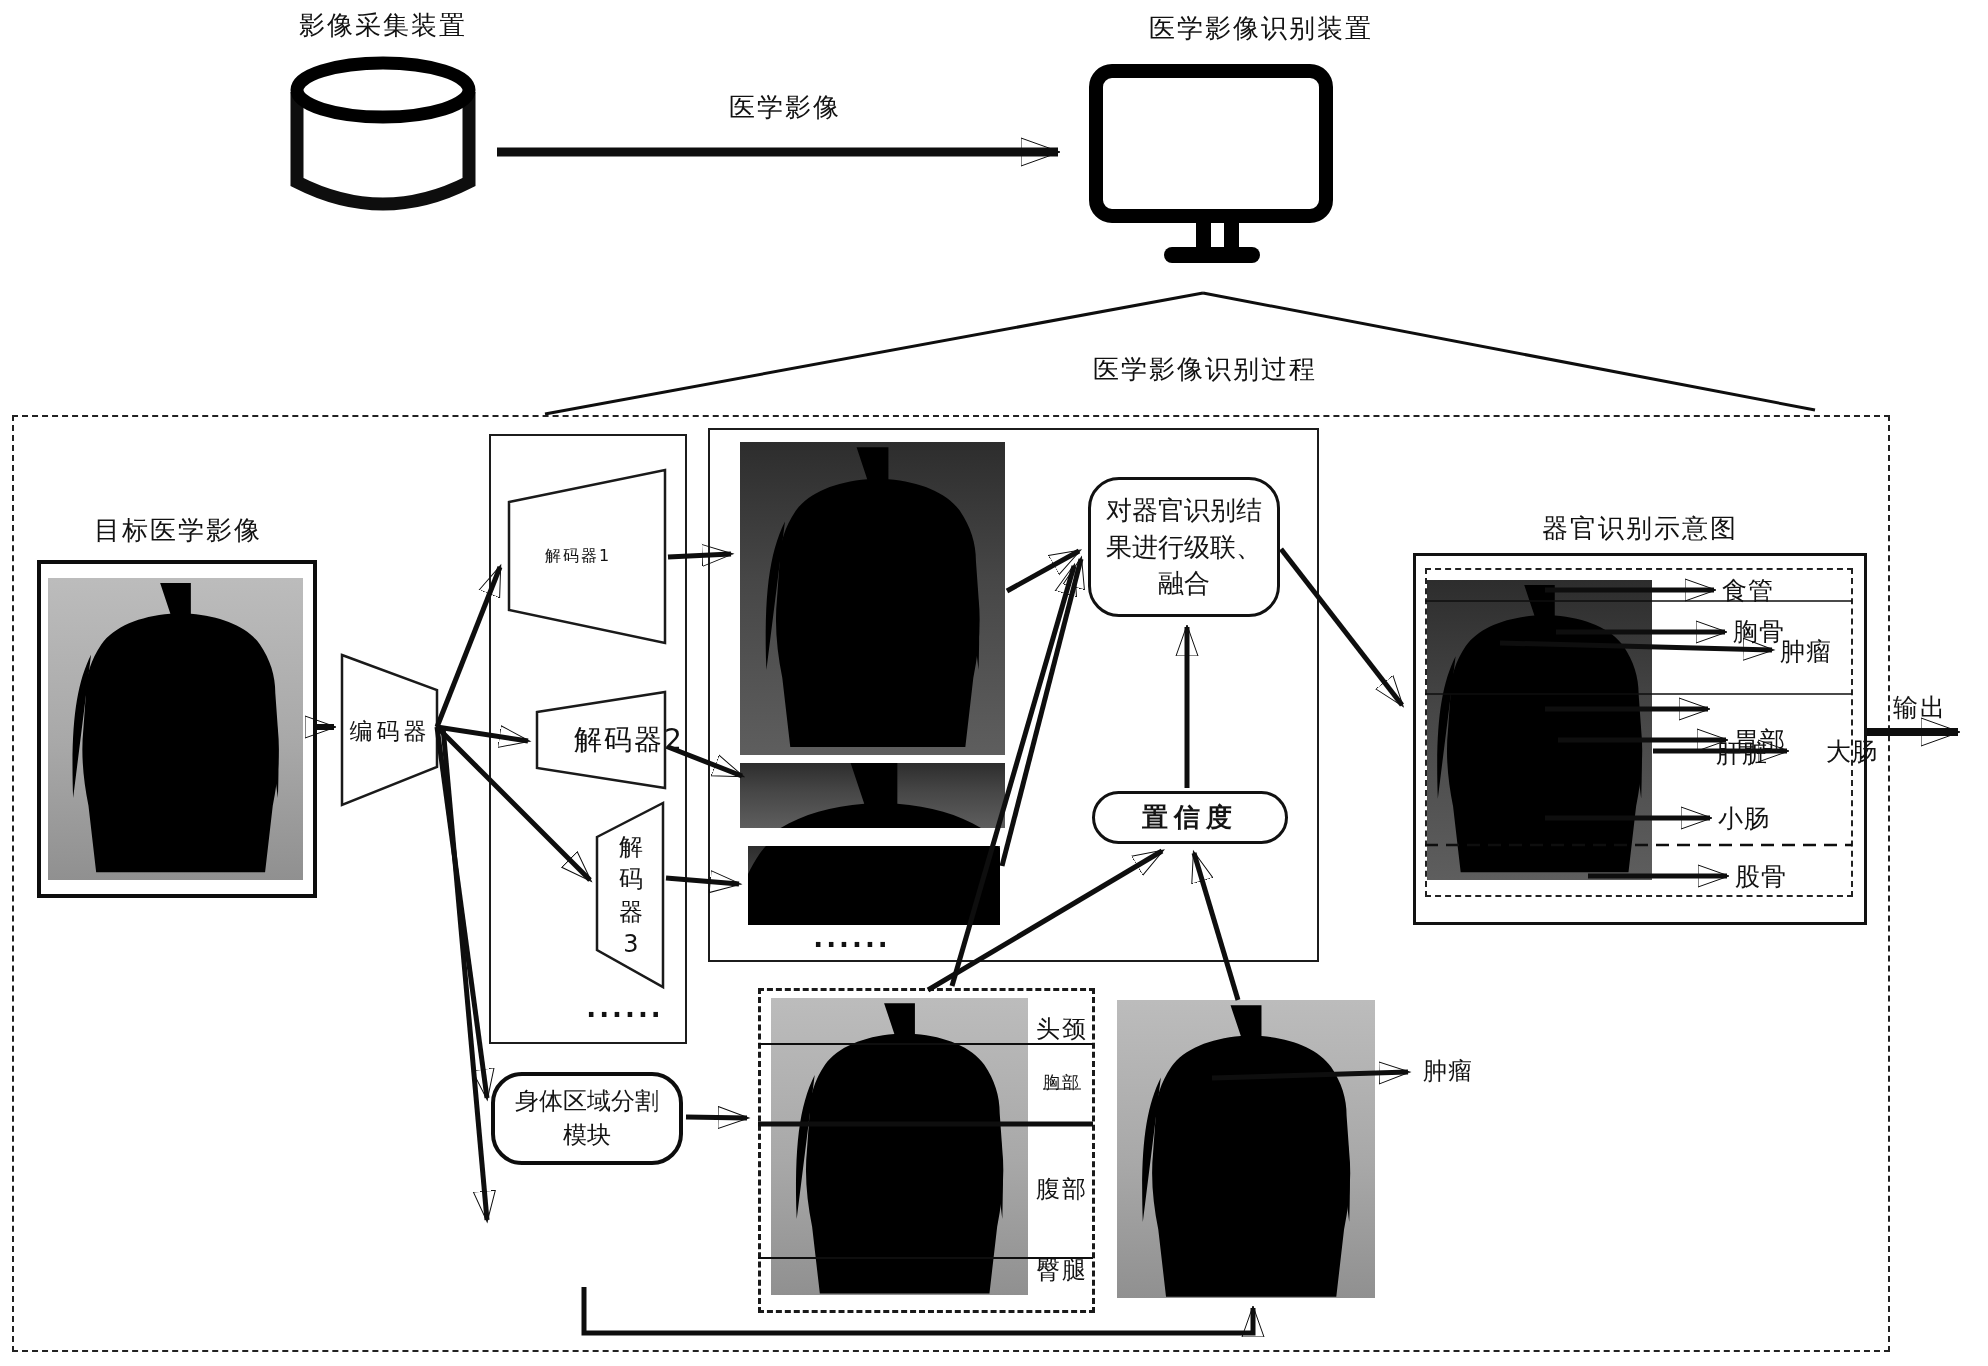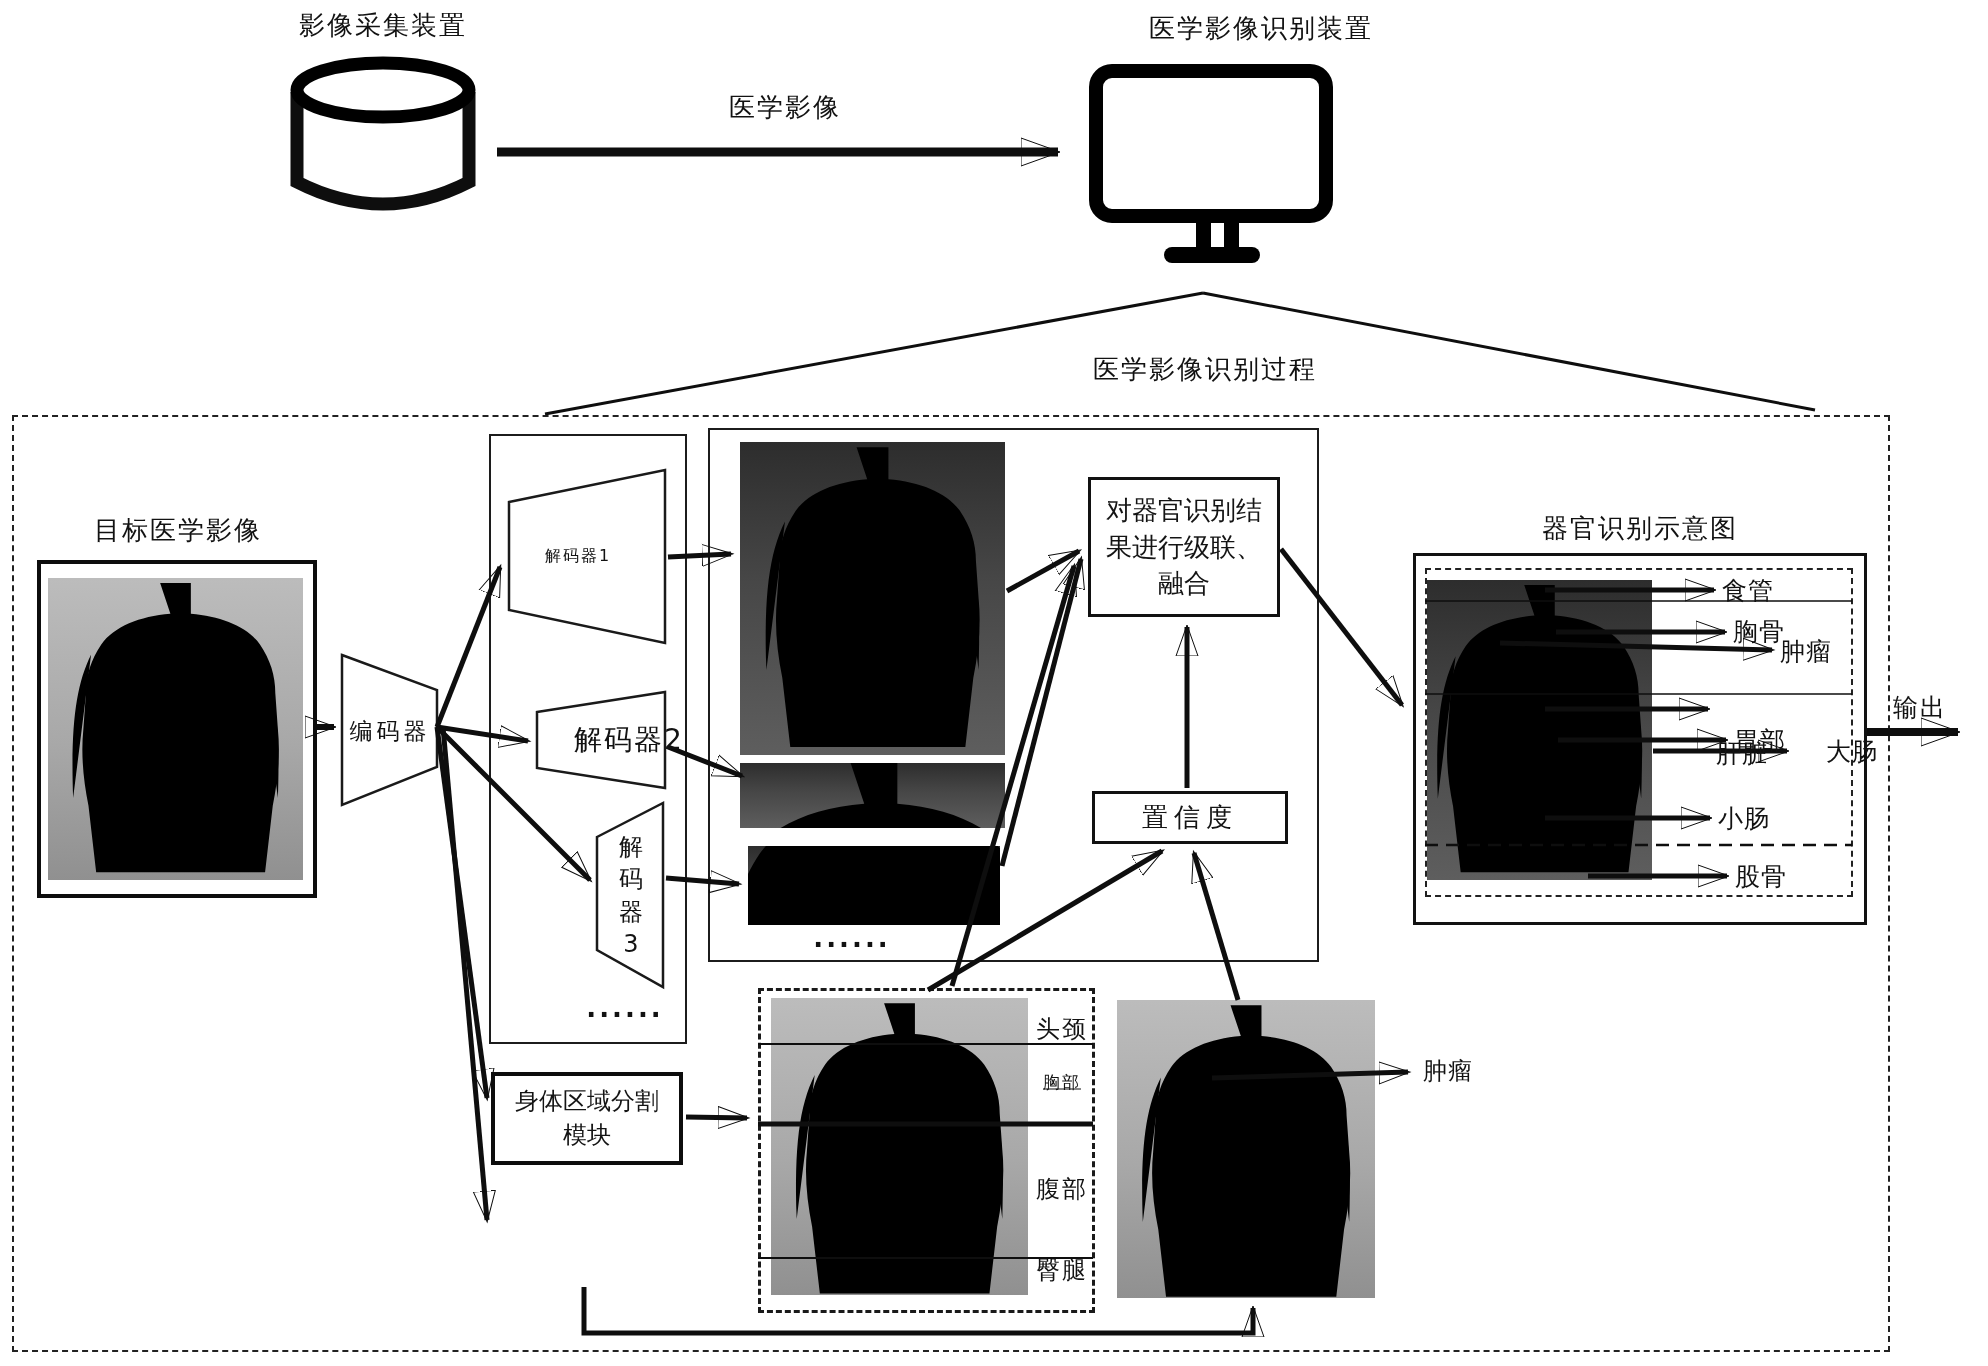--- a/index.html
+++ b/index.html
@@ -18,21 +18,21 @@
   .wires{position:absolute;left:0;top:0;width:1988px;height:1366px;pointer-events:none;}
   .wires path,.wires line,.wires polyline{stroke:#0e0e0e;fill:none;}
   .lbl{position:absolute;transform:translate(-50%,-50%);white-space:nowrap;
        font-size:25px;letter-spacing:2px;color:#121212;}
   .lbl-left{position:absolute;transform:translate(0,-50%);white-space:nowrap;
        font-size:25px;letter-spacing:1px;color:#121212;}
   .vert{position:absolute;transform:translate(-50%,-50%);width:28px;font-size:24px;
         line-height:1.35;text-align:center;word-break:break-all;white-space:normal;}
   .dots{font-weight:bold;letter-spacing:3px;font-size:26px;}
   .txtbox{position:absolute;display:flex;flex-direction:column;align-items:center;
-          justify-content:center;box-sizing:border-box;text-align:center;}
+          justify-content:center;box-sizing:border-box;text-align:center;border-radius:31px;}
   .txtbox span{display:block;}
 </style>
 </head>
 <body>
 
 <svg width="0" height="0" style="position:absolute">
   <defs>
     <g id="torso">
       <path class="t-body" d="M44,2 h12 v12 c12,1 22,5 27,12 c4,6 6,12 6,19 l1,14 c1,10 0,20 -2,30 l-3,26 l-66,0 l-3,-26 c-2,-10 -3,-20 -2,-30 l1,-14 c0,-7 2,-13 6,-19 c5,-7 15,-11 27,-12 z"></path>
       <path class="t-arm" d="M17,30 c-6,12 -8,28 -7,56 M83,30 c6,12 8,28 7,56"></path>
@@ -179,21 +179,21 @@
 
     <line x1="1867" y1="732" x2="1958" y2="732" stroke-width="8" marker-end="url(#ah-l)"></line>
   </svg>
 
   <div class="txtbox b-solid-mid" style="left:1088px;top:477px;width:192px;height:140px;font-size:26px;line-height:1.42;">
     <span>对器官识别结</span>
     <span>果进行级联、</span>
     <span>融合</span>
   </div>
 
-  <div class="txtbox b-solid-mid" style="left:1092px;top:791px;width:196px;height:53px;font-size:26px;letter-spacing:6px;">
+  <div class="txtbox b-solid-mid" style="left:1092px;top:791px;width:196px;height:53px;font-size:26px;letter-spacing:6px;font-weight:bold;">
     <span>置信度</span>
   </div>
 
   <div class="txtbox b-solid-thick" style="left:491px;top:1072px;width:192px;height:93px;font-size:24px;line-height:1.4;">
     <span>身体区域分割</span>
     <span>模块</span>
   </div>
 
 
   <div class="lbl" style="left:383px;top:25px;font-size:26px;">影像采集装置</div>

